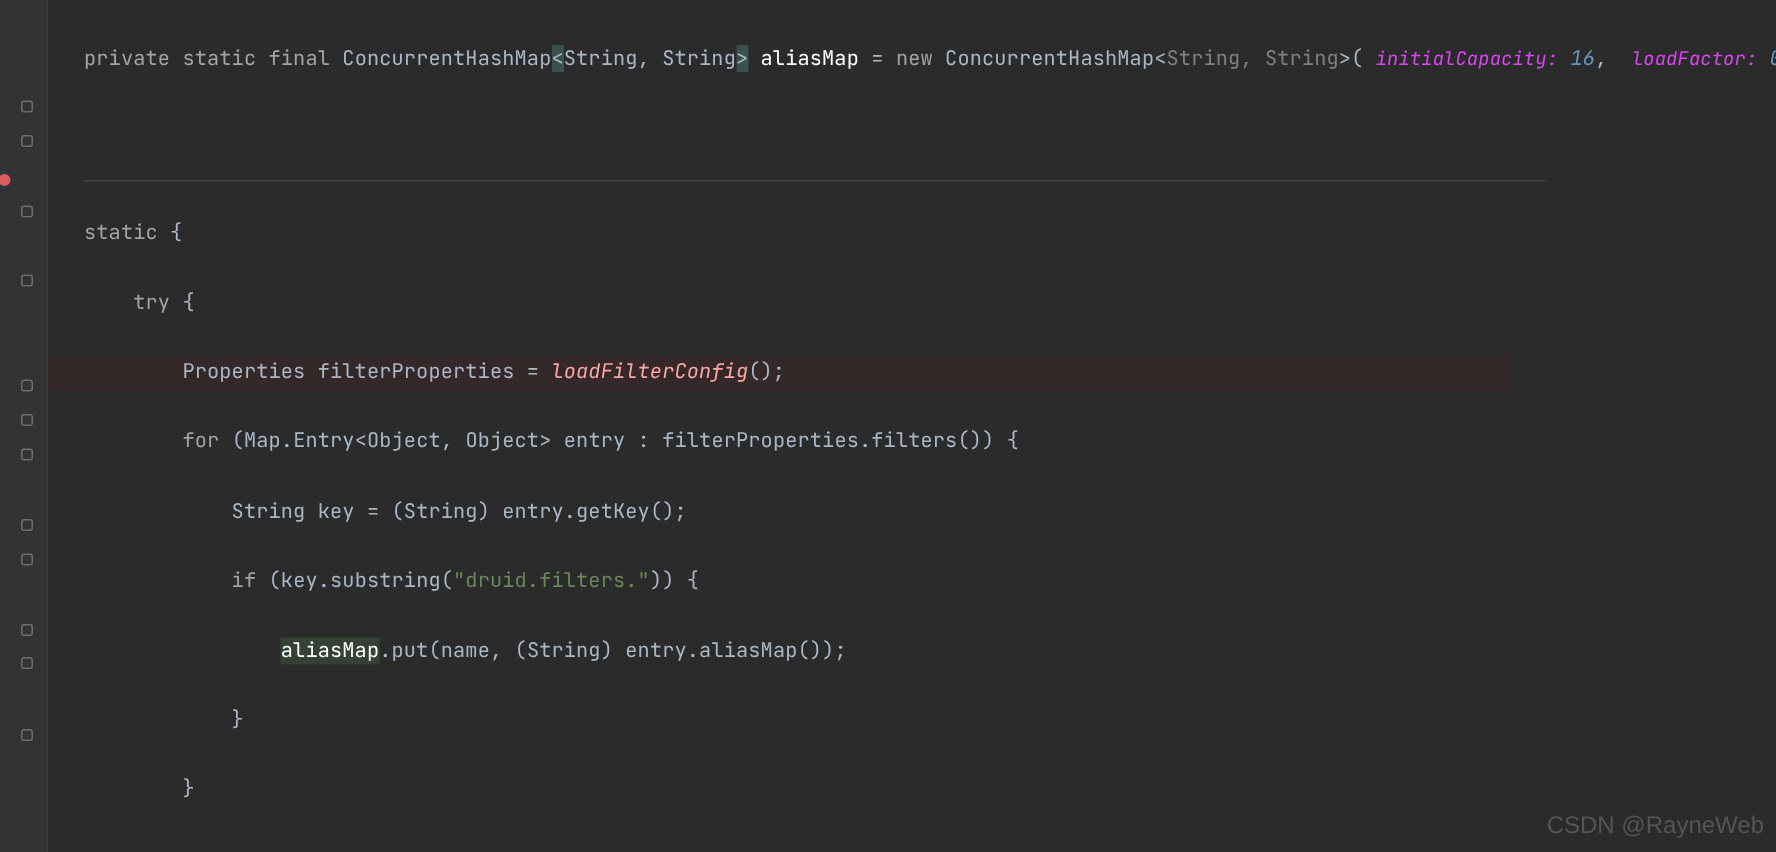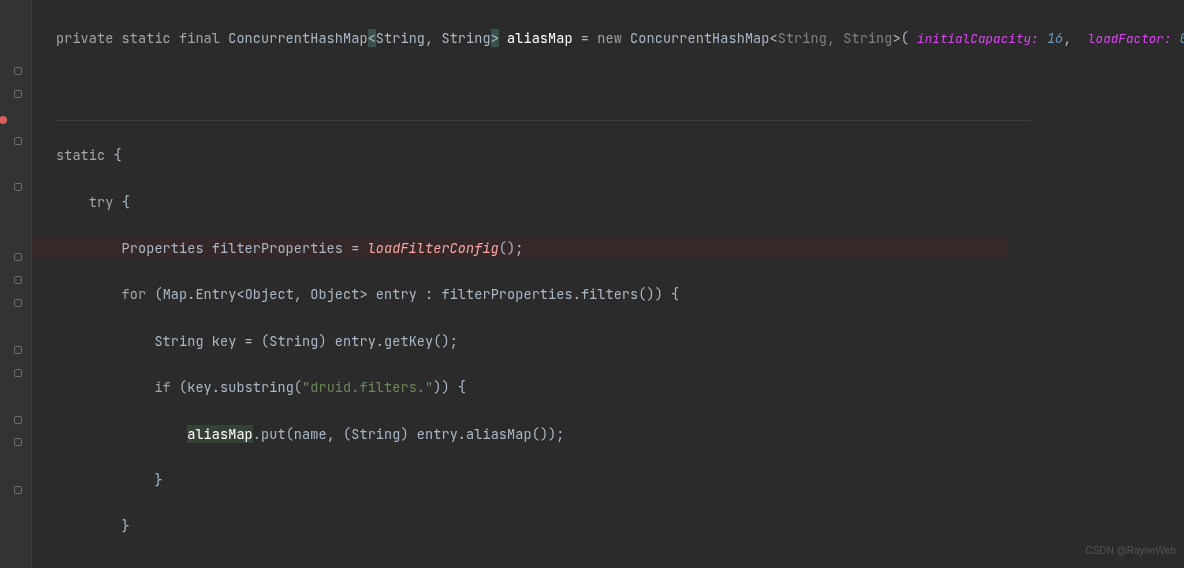--- a/index.html
+++ b/index.html
@@ -57,21 +57,21 @@
   .num { color: #6897bb; font-style: italic; }
   .fld-i { color: #ffffff; } 
   .mtd-i { color: #fca5a5; font-style: italic; } 
   .cmt { color: #808080; font-style: normal;}
   .param-hint { color: #d946ef; font-style: italic; font-size:12.5px;}
   .hl-angle { background: #3b514d; color:#a9b7c6;}
   .hl-alias { background: #344134; }
   .watermark {
     position:absolute;
     right:8px; bottom:6px;
-    font-size:10px;
+    font-size:16px;
     color:#555;
     font-family: Arial, sans-serif;
     letter-spacing:0;
     text-align:center;
   }
 </style>
 </head>
 <body>
 
 <div class="gutter">

